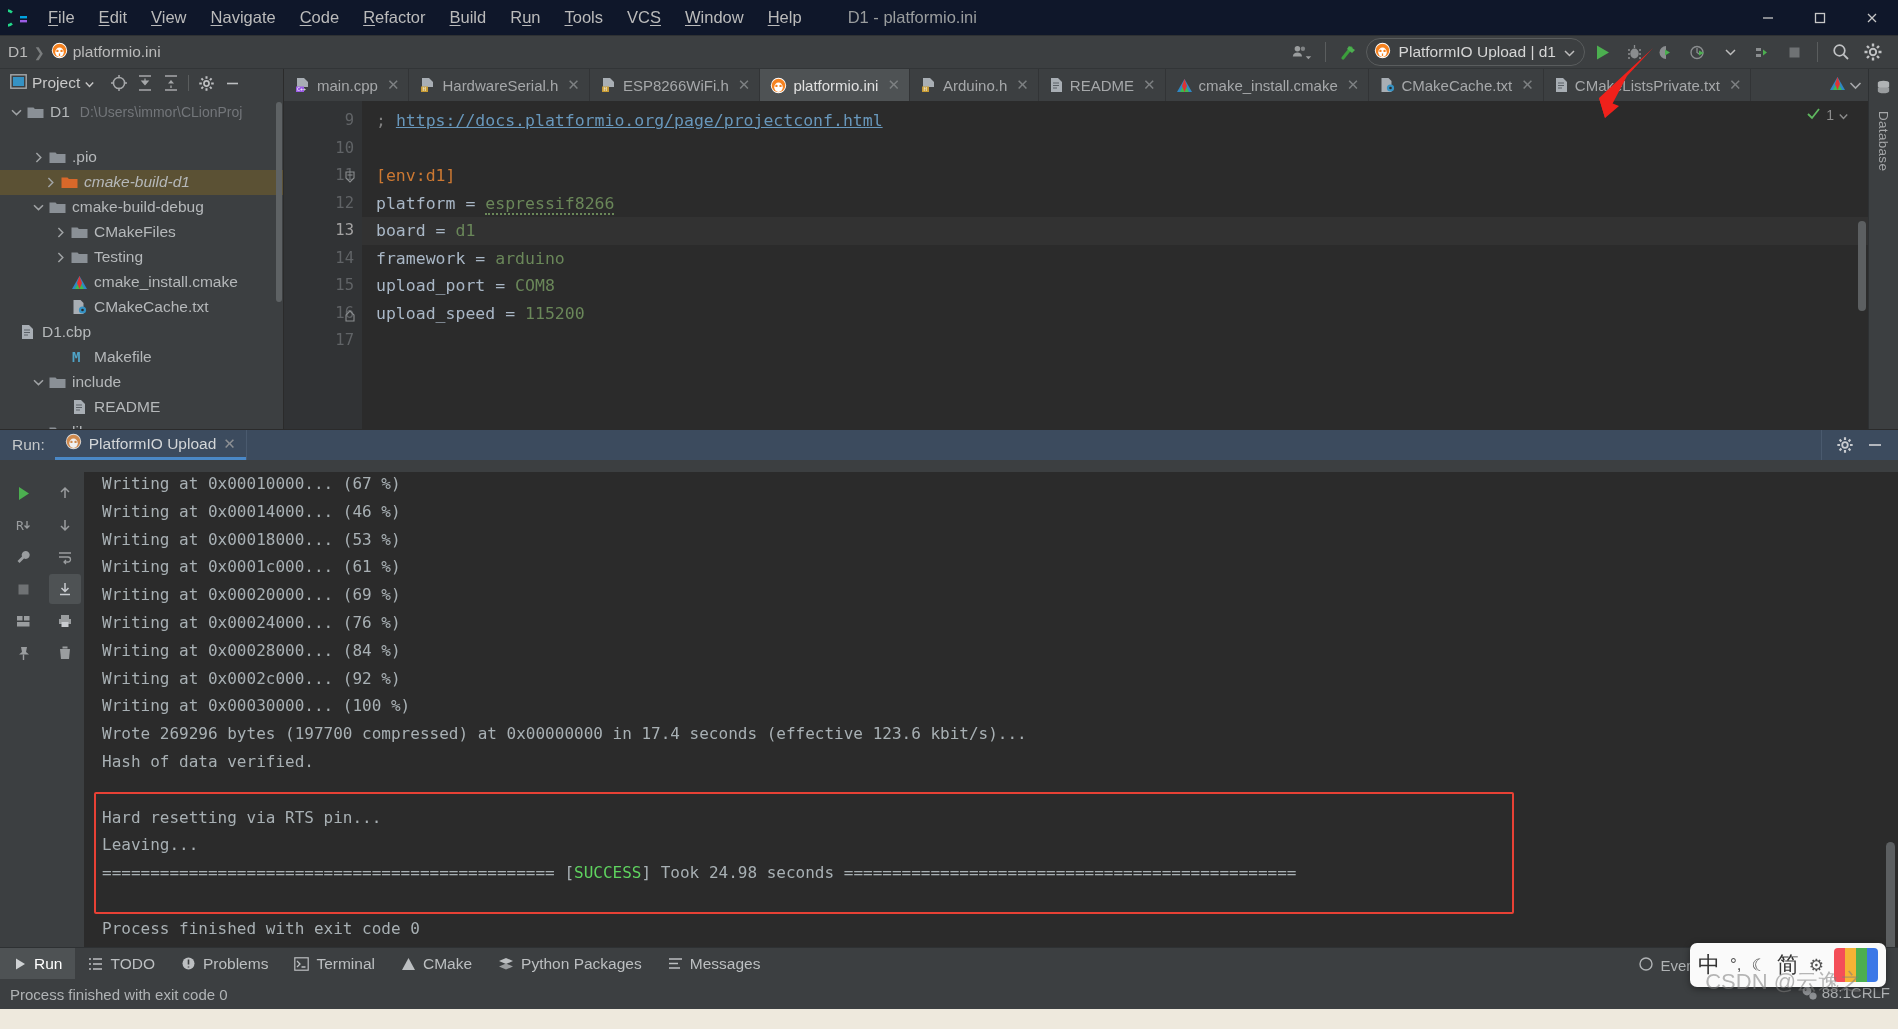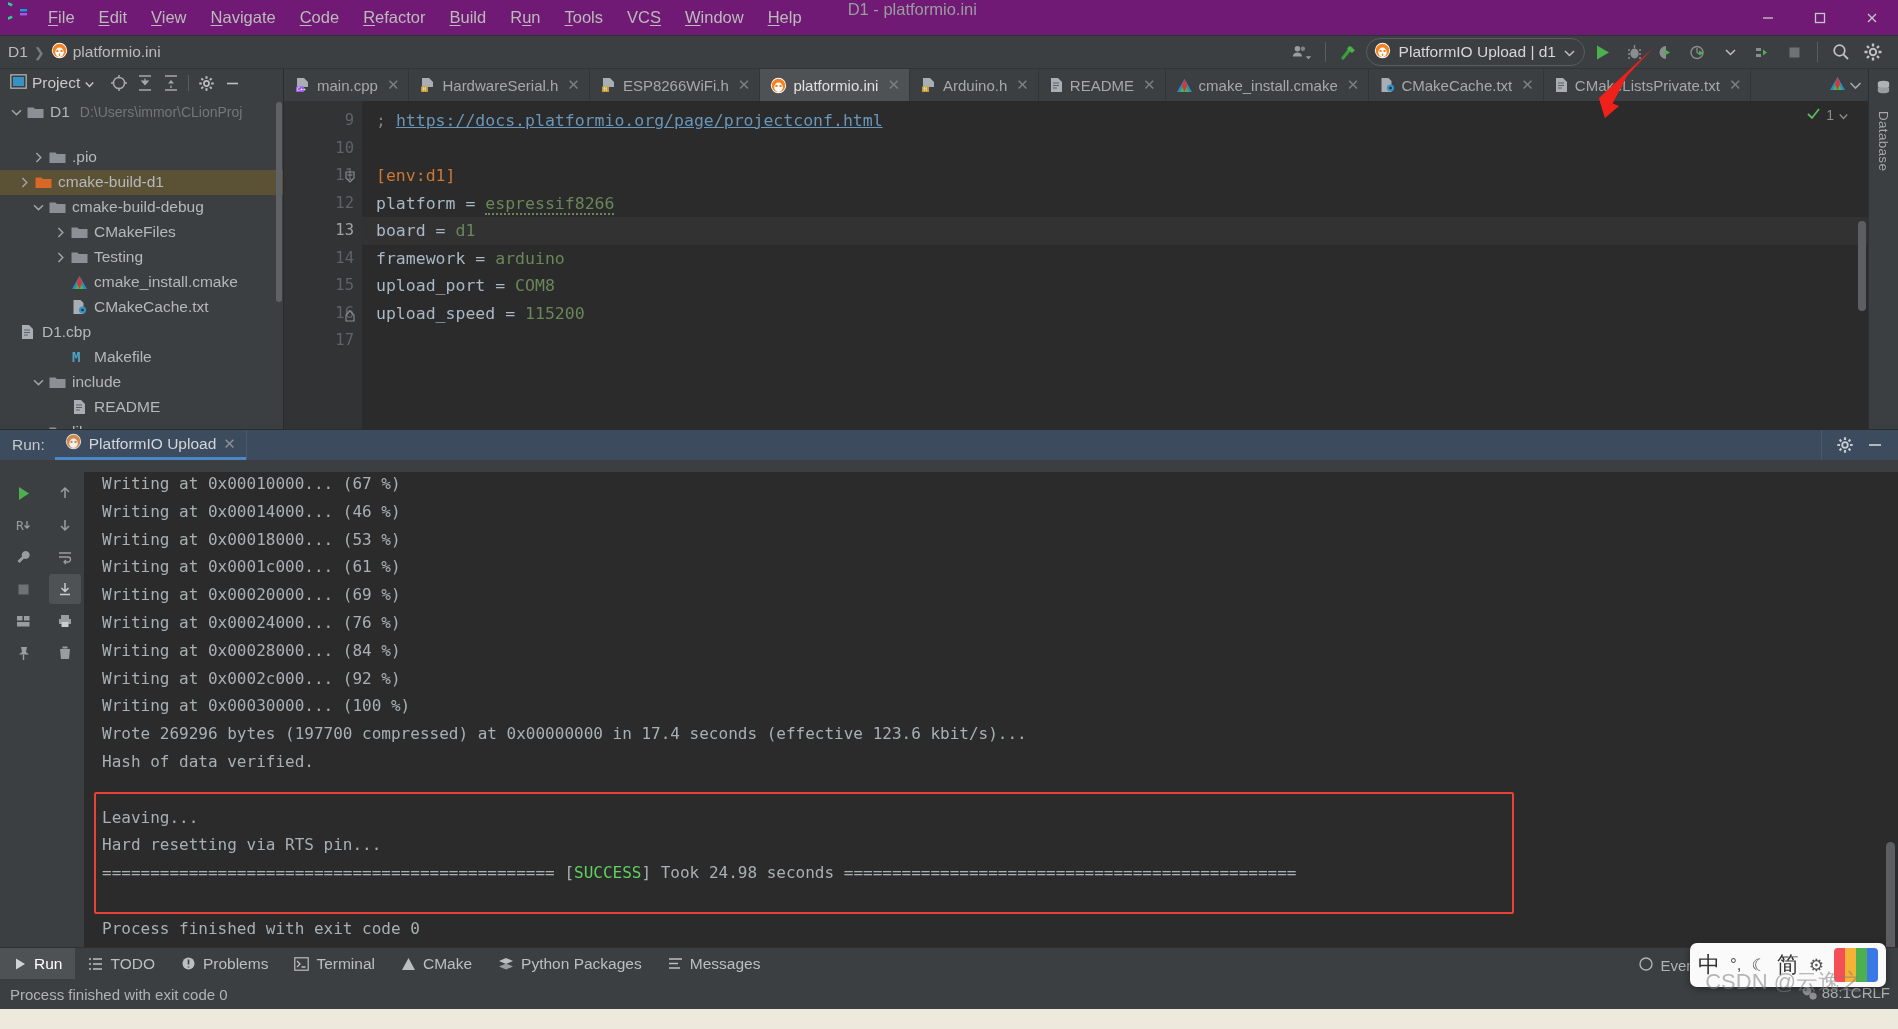--- a/index.html
+++ b/index.html
@@ -8,21 +8,21 @@
     background: #3c3f41;
     font-family: "Liberation Sans", sans-serif;
     overflow: hidden;
     -webkit-font-smoothing: antialiased;
   }
   .app { width: 1898px; height: 1029px; display: flex; flex-direction: column;
          background: #3c3f41; position: relative; }
 
   
   .menubar {
-    height: 36px; background: #701a75; display: flex; 
+    height: 36px; background: #0f172a; display: flex; align-items: center;
     padding-left: 6px; border-bottom: 1px solid #2e3133; flex: 0 0 36px;
     position: relative;
   }
   .app-logo { width: 22px; height: 22px; margin: 0 6px 0 2px; position: relative; flex: 0 0 22px; }
   .app-logo svg { display:block; }
   .menu-item {
     color: #bbbbbb; font-size: 16.5px; padding: 3px 12px; cursor: default;
     white-space: nowrap; line-height: 1;
   }
   .menu-item u { text-decoration: underline; text-underline-offset: 2px; }
@@ -429,21 +429,21 @@
                     <path d="M2.4 1l4.4 4.5L2.4 10" stroke="#a0a3a5" stroke-width="1.5" fill="none"></path>
                   </svg>
                 </span>
                 <span class="ticon">
                   <svg width="17" height="14" viewBox="0 0 17 14">
                     <path d="M0.5 2.5h6l1.4 1.6h8.6v9H0.5z" fill="#8a9096"></path>
                   </svg>
                 </span>
                 <span>.pio</span>
               </div>
-              <div class="trow sel" style="padding-left: 16px;">
+              <div class="trow sel" style="padding-left: 42px; font-style: italic;">
                 <span class="twist">
                   <svg width="9" height="11" viewBox="0 0 9 11">
                     <path d="M2.4 1l4.4 4.5L2.4 10" stroke="#a0a3a5" stroke-width="1.5" fill="none"></path>
                   </svg>
                 </span>
                 <span class="ticon">
                   <svg width="17" height="14" viewBox="0 0 17 14">
                     <path d="M0.5 2.5h6l1.4 1.6h8.6v9H0.5z" fill="#d8682a"></path>
                   </svg>
                 </span>
@@ -855,22 +855,22 @@
               <div class="cl">Writing at 0x00018000... (53 %)</div>
               <div class="cl">Writing at 0x0001c000... (61 %)</div>
               <div class="cl">Writing at 0x00020000... (69 %)</div>
               <div class="cl">Writing at 0x00024000... (76 %)</div>
               <div class="cl">Writing at 0x00028000... (84 %)</div>
               <div class="cl">Writing at 0x0002c000... (92 %)</div>
               <div class="cl">Writing at 0x00030000... (100 %)</div>
               <div class="cl">Wrote 269296 bytes (197700 compressed) at 0x00000000 in 17.4 seconds (effective 123.6 kbit/s)...</div>
               <div class="cl">Hash of data verified.</div>
               <div class="cl"></div>
+              <div class="cl">Hard resetting via RTS pin...</div>
               <div class="cl">Leaving...</div>
-              <div class="cl">Hard resetting via RTS pin...</div>
               <div class="cl"><span>=============================================== [</span><span class="ok">SUCCESS</span><span>] Took 24.98 seconds ===============================================</span></div>
               <div class="cl"></div>
               <div class="cl">Process finished with exit code 0</div>
             <div class="hl-box" style="left:10px; top:320px; width:1420px; height:122px;"></div>
             <div class="con-scroll" style="top:370px;height:150px;"></div>
           </div>
         </div>
       </div>
 
       <div class="toolbtnbar" id="toolbtnbar">

